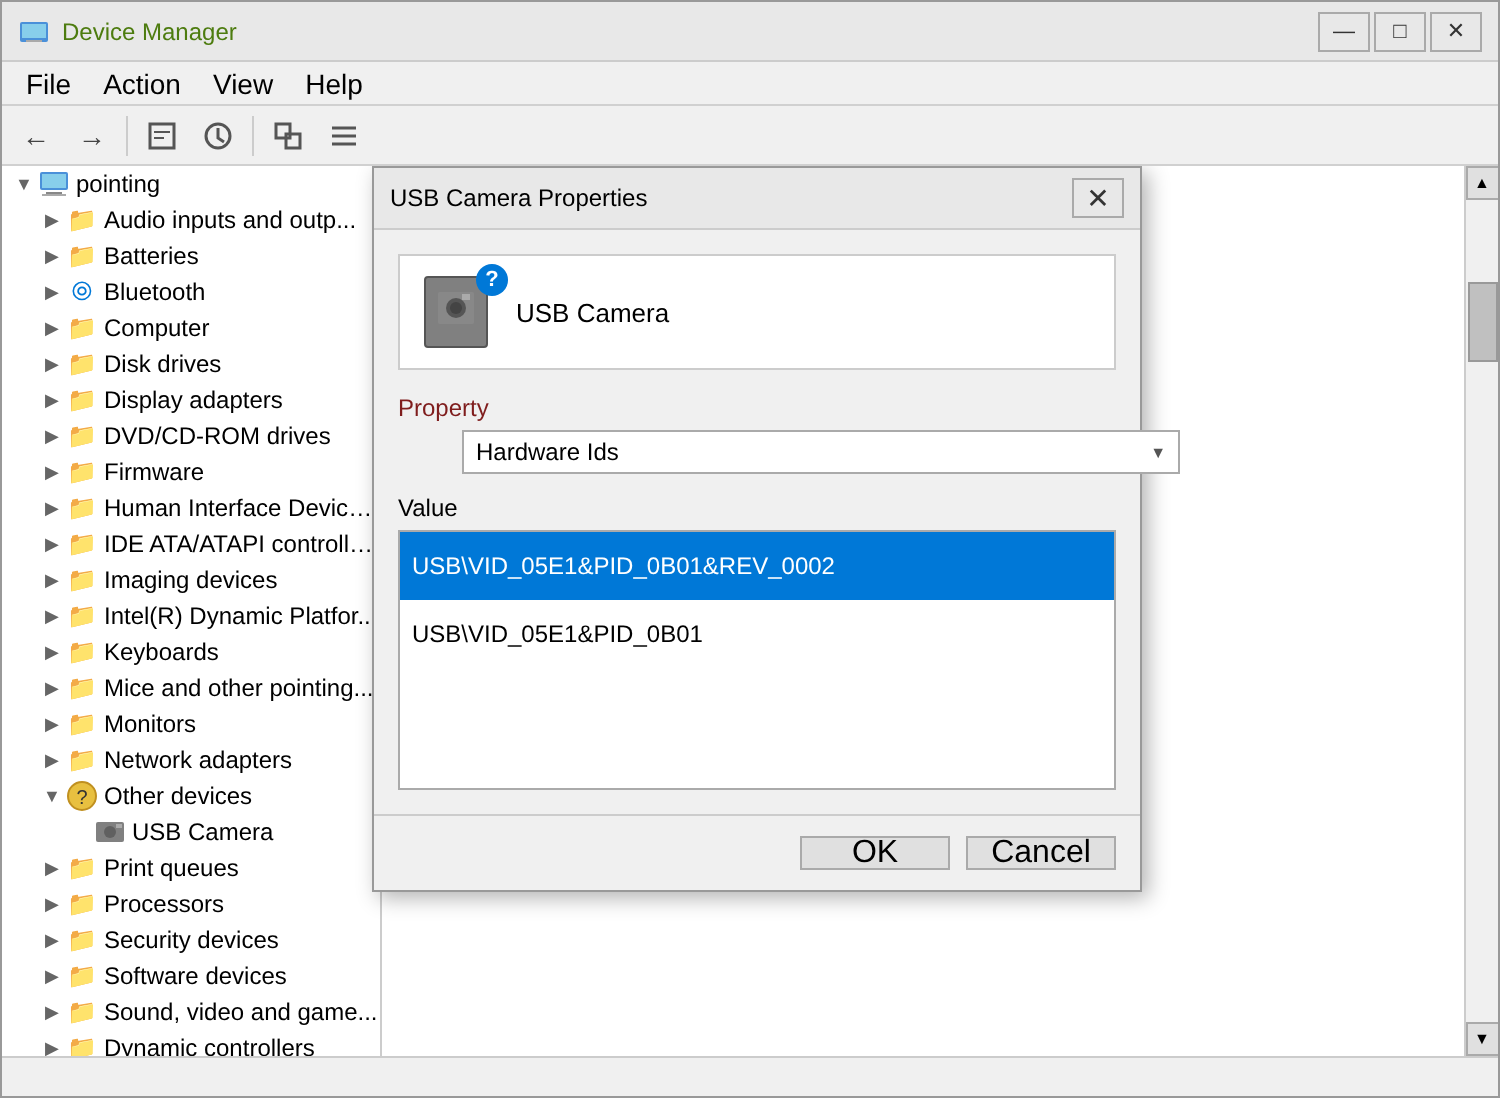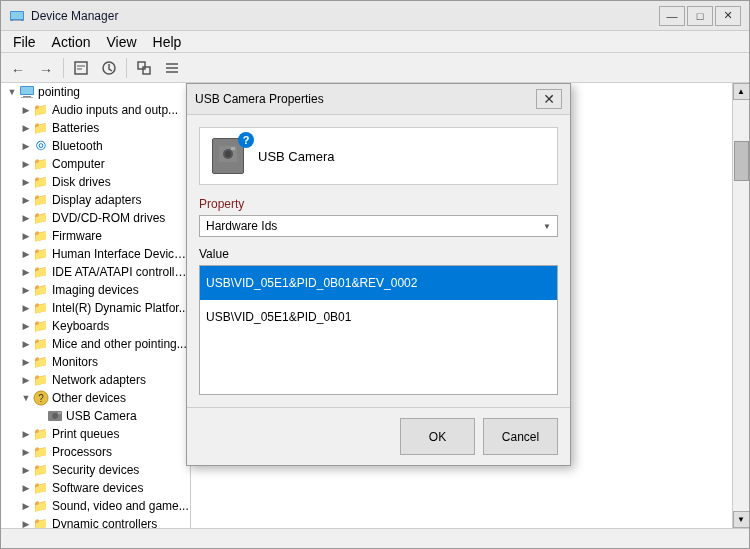--- a/index.html
+++ b/index.html
@@ -38,21 +38,21 @@
       height: 16px;
       margin-right: 6px;
       display: flex;
       align-items: center;
       justify-content: center;
     }
 
     .title-bar-text {
       flex: 1;
       font-size: 12px;
-      color: #0f172a;
+      color: #4d7c0f;
     }
 
     .title-bar-buttons {
       display: flex;
       gap: 2px;
     }
 
     .title-btn {
       width: 26px;
       height: 20px;
@@ -373,20 +373,21 @@
       height: 22px;
       background: #fff;
       border: 1px solid #aaa;
       padding: 0 6px;
       font-size: 12px;
       display: flex;
       align-items: center;
       justify-content: space-between;
       cursor: pointer;
       margin-bottom: 10px;
+      margin-left: 32px;
     }
 
     .dropdown-arrow {
       font-size: 8px;
       color: #555;
     }
 
     .value-label {
       font-size: 12px;
       margin-bottom: 4px;
@@ -418,24 +419,24 @@
     .dialog-footer {
       display: flex;
       justify-content: flex-end;
       padding: 10px 12px;
       gap: 8px;
       border-top: 1px solid #ccc;
     }
 
     .dialog-btn {
       width: 75px;
-      height: 37px;
+      height: 17px;
       background: #e0e0e0;
       border: 1px solid #aaa;
-      font-size: 12px;
+      font-size: 16px;
       cursor: pointer;
       display: flex;
       align-items: center;
       justify-content: center;
     }
     .dialog-btn.primary { background: #e0e0e0; }
 
     
     .indent-1 { padding-left: 4px; }
     .indent-2 { padding-left: 18px; }

